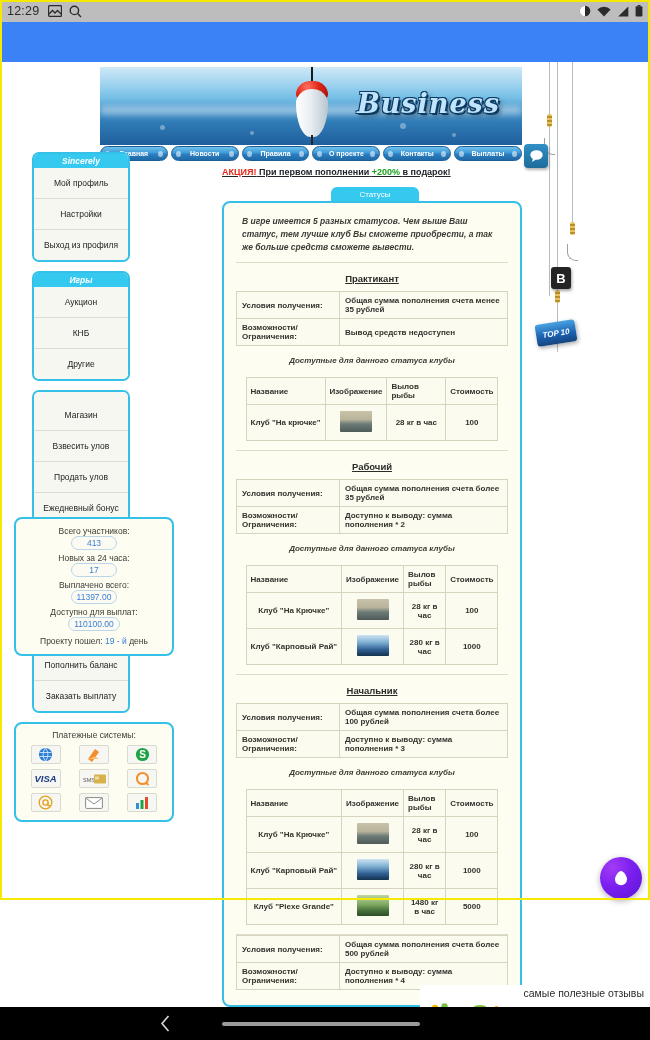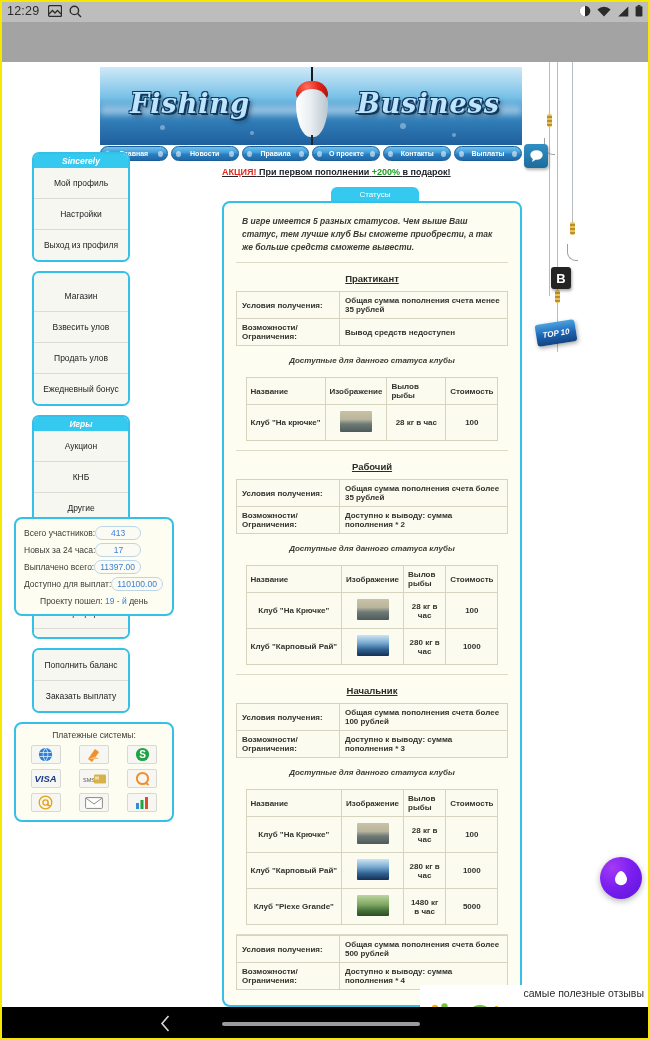--- a/index.html
+++ b/index.html
@@ -1,21 +1,21 @@
 <!DOCTYPE html>
 <html><head>
 <meta charset="utf-8">
 <style>
   * { box-sizing: border-box; margin: 0; padding: 0; }
   html, body {
     width: 650px; height: 1040px;
     font-family: "Liberation Sans", sans-serif;
     background: #ffffff; overflow: hidden;
   }
-  #page { position: relative; width: 650px; height: 1040px; background: #a3a3a3; }
+  #page { position: relative; width: 650px; height: 900px; background: #3b82f6; }
 
   
   .statusbar {
     position: absolute; top: 0; left: 0; width: 650px; height: 22px;
     background: #bdbdbd; display: flex; align-items: center;
     padding: 0 7px; color: #2b2b2b; font-size: 12px;
   }
   .sb-clock { font-size: 12.5px; letter-spacing: .2px; }
   .sb-icons-left { display: flex; align-items: center; gap: 7px; margin-left: 9px; }
   .sb-spacer { flex: 1; }
@@ -121,21 +121,21 @@
     border-bottom: 1px solid #dcdcd4; background: #f7f7f2; white-space: nowrap;
   }
   .balance-row:last-child { border-bottom: none; }
   .balance-row b { color: #333; font-weight: bold; }
 
   .stats-box {
     position: absolute; left: 14px; top: 455px; width: 160px;
     border: 2px solid #35c0e8; border-radius: 8px; background: #fdfdf2;
     padding: 7px 8px 8px 8px;
   }
-  .stat-line { display: flex; align-items: center; justify-content: flex-start; margin-bottom: 3px; }
+  .stat-line { display: flex; align-items: center; justify-content: flex-start; margin-bottom: 3px; flex-direction: column; }
   .stat-label { font-size: 8.5px; color: #3b3b36; white-space: nowrap; }
   .stat-pill {
     min-width: 46px; text-align: center; font-size: 8.5px; color: #3a7fd5;
     border: 1px solid #bcd6e8; border-radius: 9px; padding: 1px 5px; background: #fbfbf4;
   }
   .stat-foot { text-align: center; font-size: 8.5px; color: #3b3b36; margin-top: 5px; }
   .stat-foot em { font-style: normal; color: #3a7fd5; }
 
   .pay-box {
     position: absolute; left: 14px; top: 660px; width: 160px;
@@ -317,21 +317,20 @@
     <div class="banner">
       <div class="wave"></div>
       <div class="bubble" style="left:60px;top:58px;width:5px;height:5px;"></div>
       <div class="bubble" style="left:150px;top:64px;width:4px;height:4px;"></div>
       <div class="bubble" style="left:300px;top:56px;width:6px;height:6px;"></div>
       <div class="bubble" style="left:352px;top:66px;width:4px;height:4px;"></div>
       <div class="float-antenna"></div>
       <div class="float-top"></div>
       <div class="float-body"></div>
       <div class="float-stem"></div>
-      <div class="banner-word left">Fishing</div>
       <div class="banner-word right">Business</div>
     </div>
 
     <div class="navbar">
       <div class="navbtn">Главная</div>
       <div class="navbtn">Новости</div>
       <div class="navbtn">Правила</div>
       <div class="navbtn">О проекте</div>
       <div class="navbtn">Контакты</div>
       <div class="navbtn">Выплаты</div>
@@ -340,32 +339,32 @@
     <div class="sidebar">
 
       <div class="menu-box">
         <div class="menu-head">Sincerely</div>
         <div class="menu-item">Мой профиль</div>
         <div class="menu-item">Настройки</div>
         <div class="menu-item">Выход из профиля</div>
       </div>
 
       <div class="menu-box">
+        <div class="menu-head">Игры</div>
+        <div class="menu-item">Аукцион</div>
+        <div class="menu-item">КНБ</div>
+        <div class="menu-item">Другие</div>
+      </div>
+
+      <div class="menu-box">
         <div class="menu-pad"></div>
         <div class="menu-item">Магазин</div>
         <div class="menu-item">Взвесить улов</div>
         <div class="menu-item">Продать улов</div>
         <div class="menu-item">Ежедневный бонус</div>
-      </div>
-
-      <div class="menu-box">
-        <div class="menu-head">Игры</div>
-        <div class="menu-item">Аукцион</div>
-        <div class="menu-item">КНБ</div>
-        <div class="menu-item">Другие</div>
       </div>
 
       <div class="menu-box">
         <div class="menu-item">Конкурс рефералов</div>
         <div class="menu-item">Обменник</div>
         <div class="menu-item">Ваши рефералы</div>
         <div class="menu-pad"></div>
       </div>
 
       <div class="menu-box">

